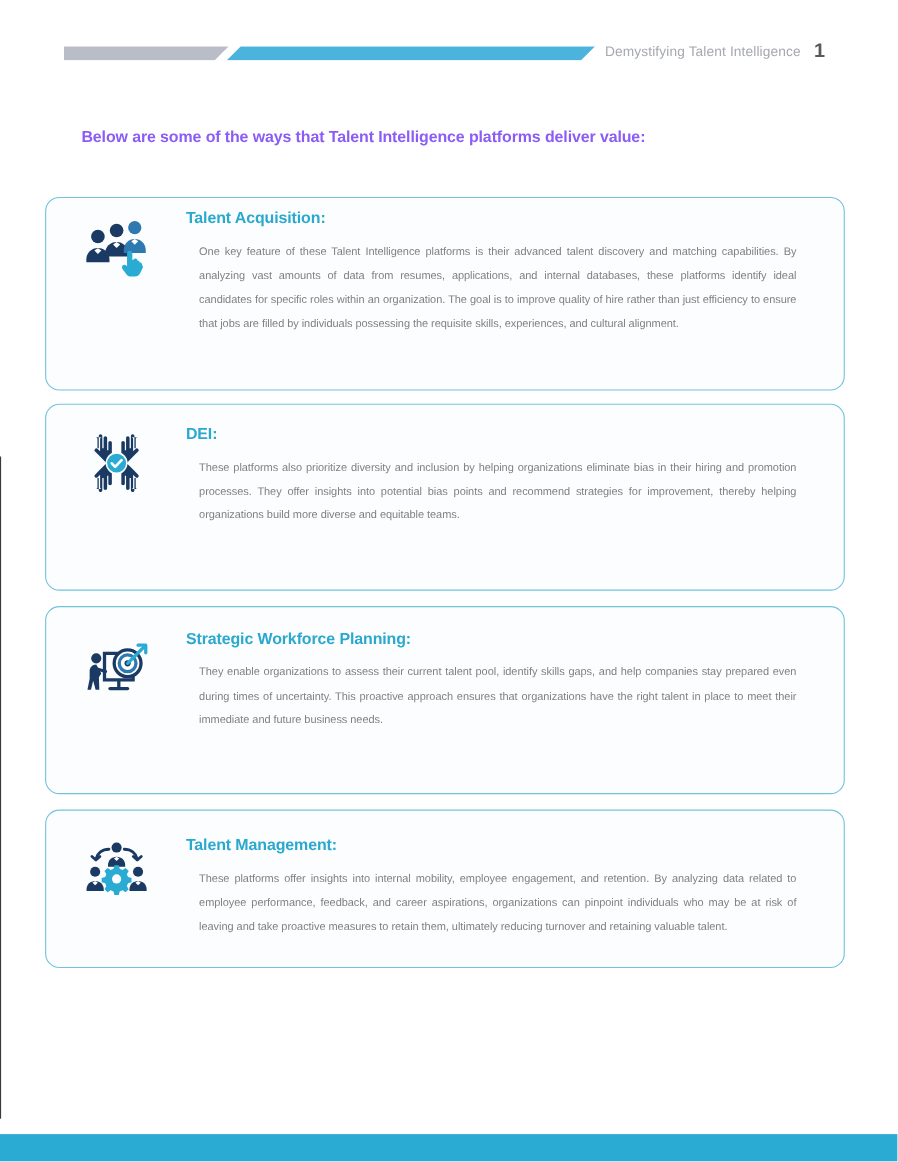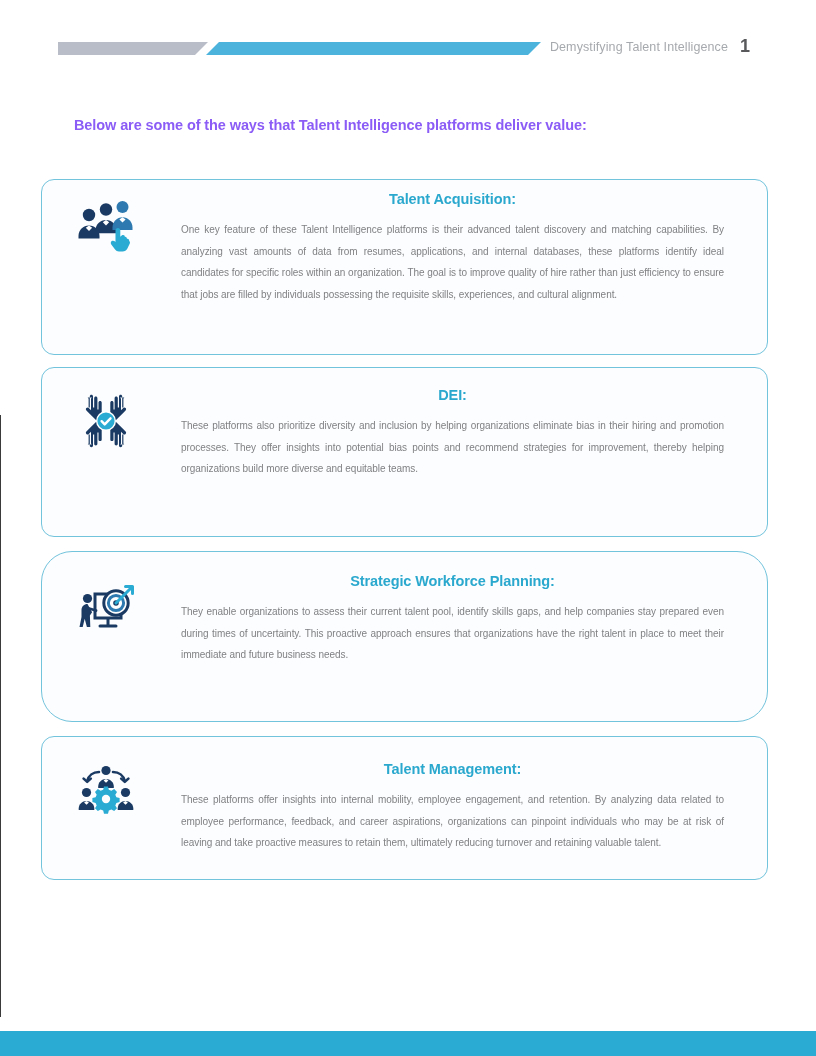--- a/index.html
+++ b/index.html
@@ -108,35 +108,34 @@
     left: 127px;
     right: 31px;
     top: 14px;
   }
   .card-title {
     font-size: 14.5px;
     font-weight: bold;
     color: #2ba8ce;
     margin: 0 0 12px 0;
     letter-spacing: -0.1px;
-    text-align: center;
   }
   .card-text {
     font-size: 10px;
     line-height: 21.5px;
     color: #808184;
     margin: 12px;
     text-align: justify;
     letter-spacing: -0.05px;
   }
 
   
   #card-1 { top: 179px; height: 176px; }
   #card-2 { top: 367px; height: 170px; padding-left: 32px; }
-  #card-3 { top: 551px; height: 171px; border-radius: 31px; }
+  #card-3 { top: 551px; height: 171px; }
   #card-4 { top: 736px; height: 144px; }
 
   #card-1 .card-icon { top: 14px; }
   #card-2 .card-icon { top: 22px; }
   #card-3 .card-icon { top: 24px; }
   #card-4 .card-icon { top: 22px; }
 
   #card-1 .card-body { top: 11px; }
   #card-2 .card-body { top: 19px; }
   #card-3 .card-body { top: 21px; }

